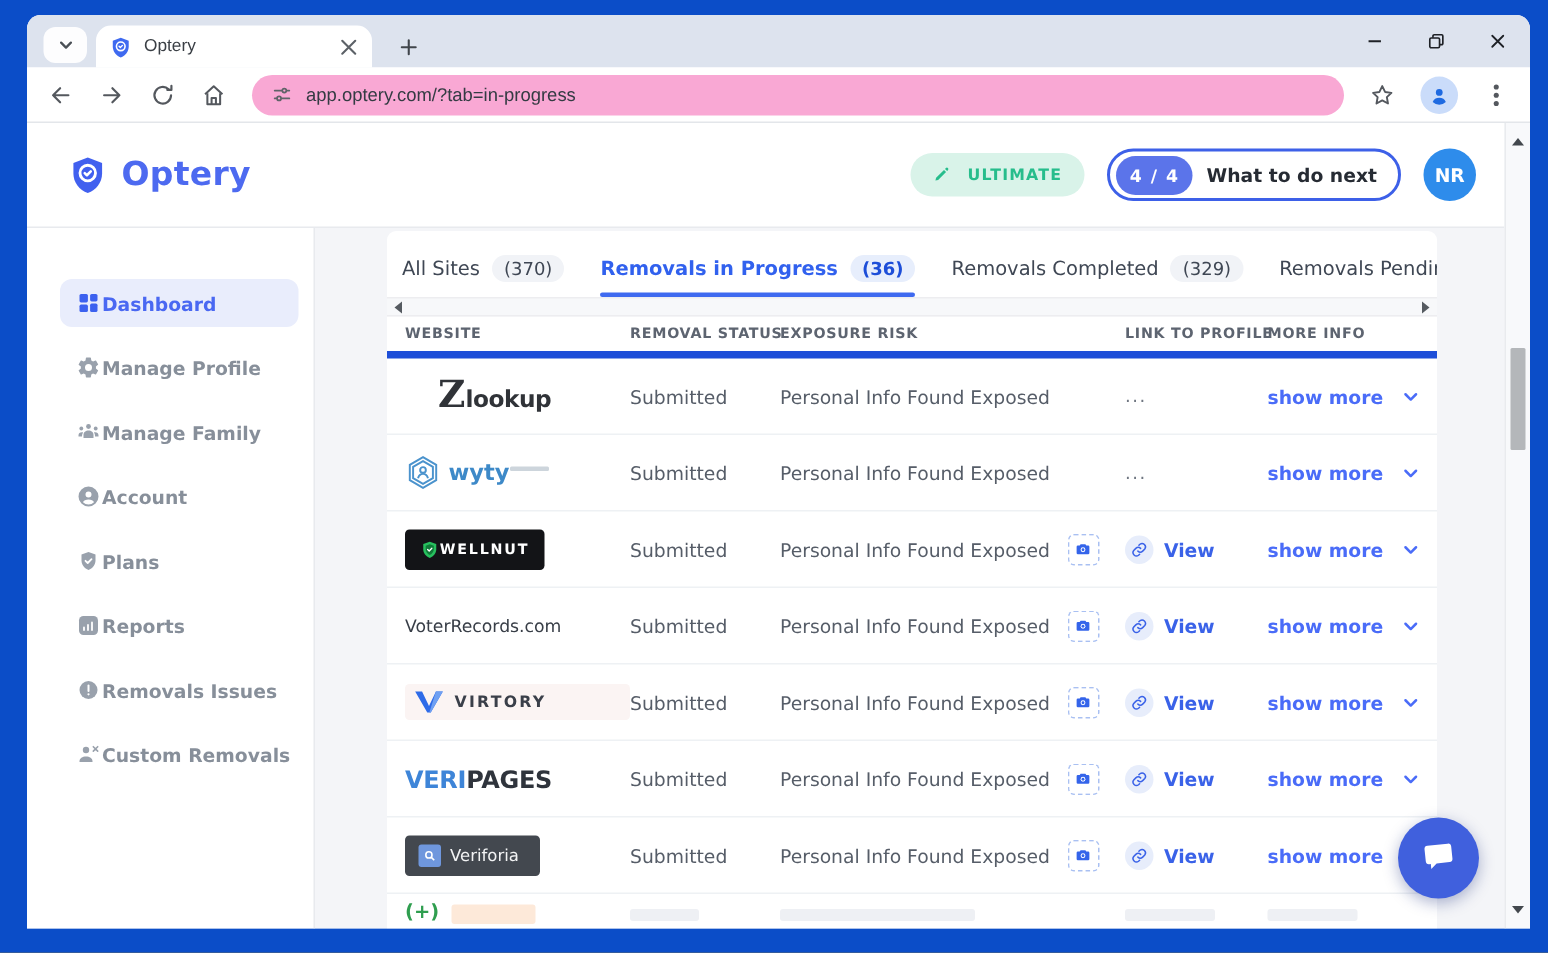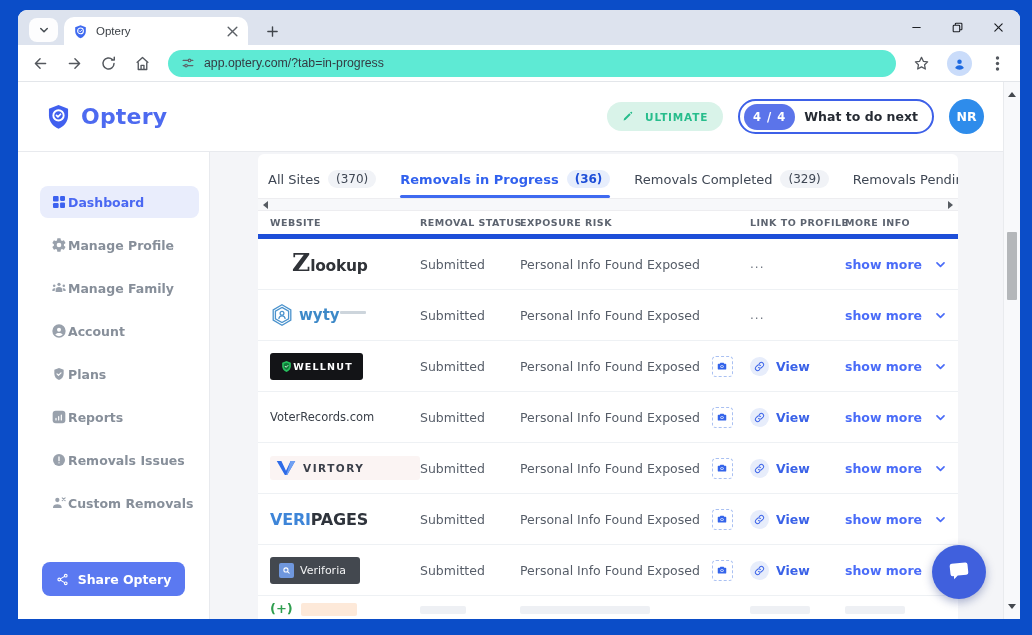--- a/index.html
+++ b/index.html
@@ -20,21 +20,21 @@
        display:flex;align-items:center;gap:8px;padding:0 9px;}
   .favicon{width:15px;height:15px;color:#3f6af0;}
   .tab-title{font-family:"Liberation Sans",sans-serif;font-size:11.5px;color:#3a3f45;flex:1;}
   .tab-close{width:13px;height:13px;color:#5c6167;}
   .newtab{position:absolute;left:243px;top:10px;width:22px;height:22px;display:flex;align-items:center;justify-content:center;color:#40454b;}
   .win-controls{position:absolute;right:16px;top:0;height:35px;display:flex;align-items:center;gap:30px;color:#1e2126;}
   .wc{width:11px;height:11px;}
   .toolbar{position:absolute;left:0;top:35px;right:0;height:37px;background:#fff;border-bottom:1px solid #e3e6ea;
            display:flex;align-items:center;padding:0 14px;gap:17px;}
   .tb{width:17px;height:17px;color:#54585e;}
-  .url-pill{flex:1;height:27px;background:#5eead4;border-radius:14px;display:flex;align-items:center;gap:9px;padding:0 13px;min-width:0;}
+  .url-pill{flex:1;height:27px;background:#f9a8d4;border-radius:14px;display:flex;align-items:center;gap:9px;padding:0 13px;min-width:0;}
   .tune{width:14px;height:14px;color:#5f6368;}
   .url-text{font-family:"Liberation Sans",sans-serif;font-size:12.3px;color:#343b43;white-space:nowrap;}
   .tb-avatar{width:25px;height:25px;border-radius:50%;background:#cadcfa;display:flex;align-items:center;justify-content:center;}
   .person{width:15px;height:15px;color:#1e6ae1;}
 
   
   .page{position:absolute;left:0;top:72px;right:0;bottom:0;background:#f4f5f8;overflow:hidden;}
   .app-header{position:absolute;left:0;top:0;right:17px;height:70px;background:#fff;border-bottom:1px solid #e8eaee;
               display:flex;align-items:center;padding-left:27px;z-index:5;}
   .brand{display:flex;align-items:center;gap:9px;margin-right:auto;}
@@ -346,31 +346,20 @@
               <span class="icon">
                 <svg viewBox="0 0 24 24" fill="currentColor">
                   <circle cx="9.5" cy="7.5" r="3.2"></circle>
                   <path d="M3 19.5v-.7c0-3 2.9-4.8 6.5-4.8s6.5 1.8 6.5 4.8v.7z"></path>
                   <path d="M16.8 4.2l4.4 4.4M21.2 4.2l-4.4 4.4" stroke="currentColor" stroke-width="1.6" stroke-linecap="round" fill="none"></path>
                 </svg>
               </span>
               <span class="side-label">Custom Removals</span>
             </div>
           </nav>
-        <button class="share-btn">
-          <span class="icon i13">
-              <svg viewBox="0 0 24 24" fill="none" stroke="currentColor" stroke-width="2">
-                <circle cx="18" cy="5" r="2.5"></circle>
-                <circle cx="6" cy="12" r="2.5"></circle>
-                <circle cx="18" cy="19" r="2.5"></circle>
-                <path d="M8.2 10.8l7.6-4.6M8.2 13.2l7.6 4.6"></path>
-              </svg>
-            </span>
-          <span>Share Optery</span>
-        </button>
       </div>
 
       <div class="card">
         <div class="tabs-row">
             <div class="tab-item">
               <span class="tab-label">All Sites</span>
               <span class="tab-count">(370)</span>
             </div>
             <div class="tab-item active">
               <span class="tab-label">Removals in Progress</span>

